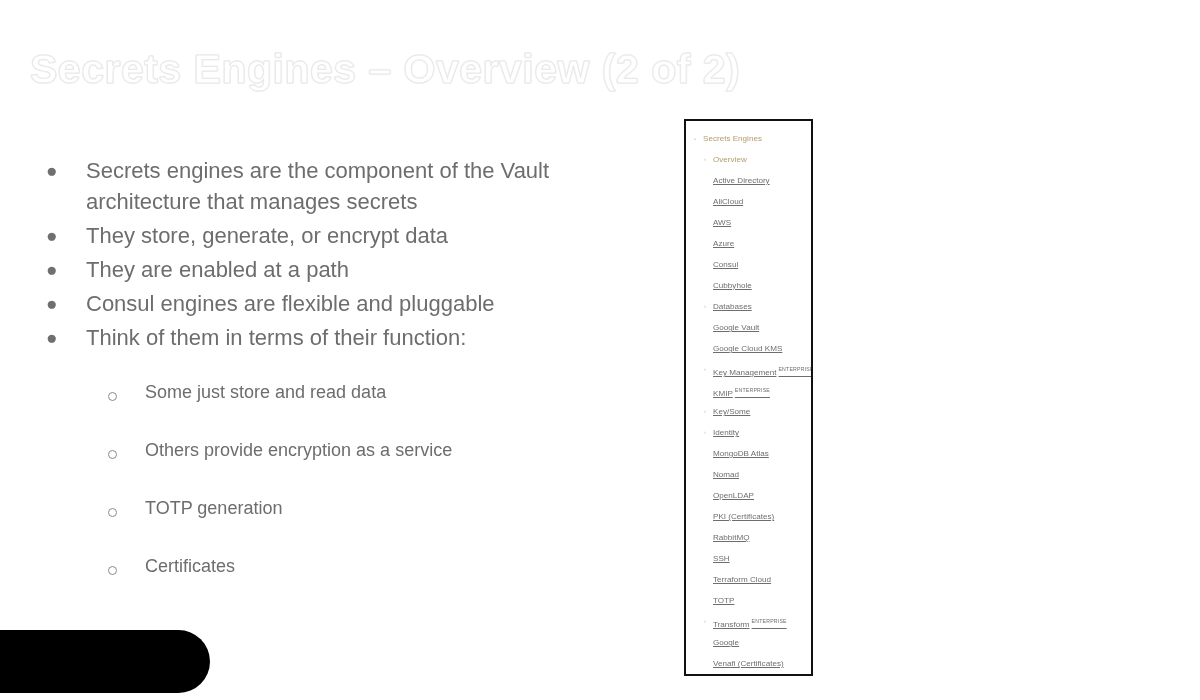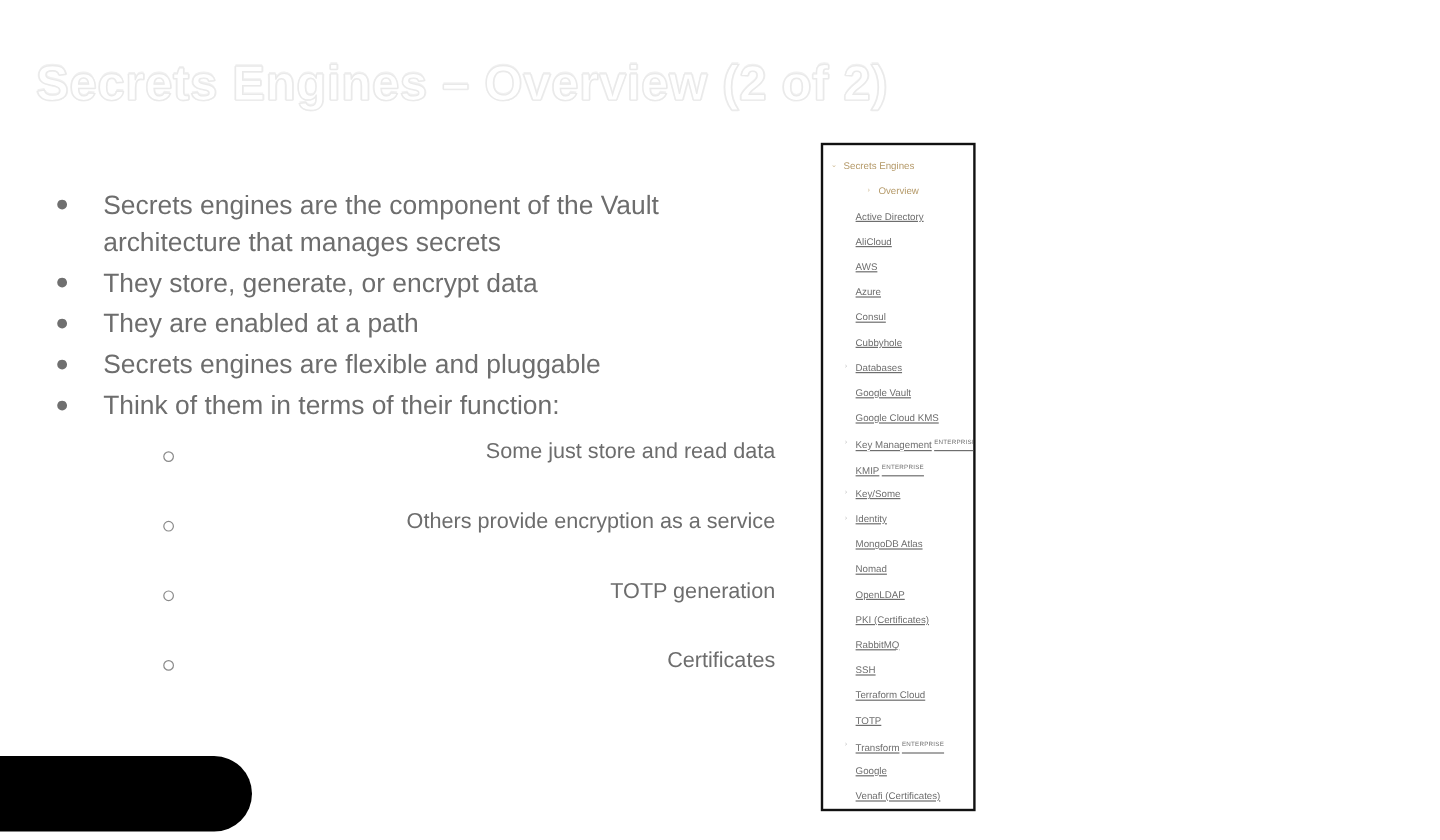--- a/index.html
+++ b/index.html
@@ -60,23 +60,22 @@
   .bullet-text {
     flex: 1 1 auto;
     color: #6d6d6d;
     font-size: 22px;
     line-height: 31px;
     font-weight: 400;
   }
 
   
   .sub-list {
-    margin-top: 12px;
+    margin-top: 28px;
     padding-left: 62px;
-    text-align: right;
   }
   .sub-row {
     display: flex;
     align-items: flex-start;
     margin-bottom: 29px;
   }
   .sub-marker {
     flex: 0 0 auto;
     width: 37px;
     color: #8a8a8a;
@@ -131,21 +130,21 @@
     position: relative;
     height: 21px;
     line-height: 21px;
     font-size: 8.1px;
     color: #6e6e6e;
     white-space: nowrap;
     padding-left: 27px;
     font-weight: 400;
   }
   .nav-item.lvl0 { padding-left: 17px; color: #b59a6a; }
-  .nav-item.lvl1 { padding-left: 27px; color: #b59a6a; margin-left: 19px; }
+  .nav-item.lvl1 { padding-left: 27px; color: #b59a6a; }
   .nav-item.lvl2 { padding-left: 27px; color: #6e6e6e; text-decoration: underline; }
   .nav-item.has-chevron.lvl2 { padding-left: 27px; }
 
   .nav-chevron {
     position: absolute;
     width: 8px;
     height: 21px;
     line-height: 21px;
     text-align: center;
     font-size: 6px;
@@ -177,21 +176,21 @@
       <div class="bullet-row">
         <span class="bullet-marker">●</span>
         <span class="bullet-text">They store, generate, or encrypt data</span>
       </div>
       <div class="bullet-row">
         <span class="bullet-marker">●</span>
         <span class="bullet-text">They are enabled at a path</span>
       </div>
       <div class="bullet-row">
         <span class="bullet-marker">●</span>
-        <span class="bullet-text">Secrets engines are flexible and pluggable</span>
+        <span class="bullet-text">Consul engines are flexible and pluggable</span>
       </div>
       <div class="bullet-row">
         <span class="bullet-marker">●</span>
         <span class="bullet-text">Think of them in terms of their function:</span>
       </div>
     </div>
   <div class="sub-list" id="sub-bullet-list">
       <div class="sub-row">
         <span class="sub-marker"><span class="ring"></span></span>
         <span class="sub-text">Some just store and read data</span>

